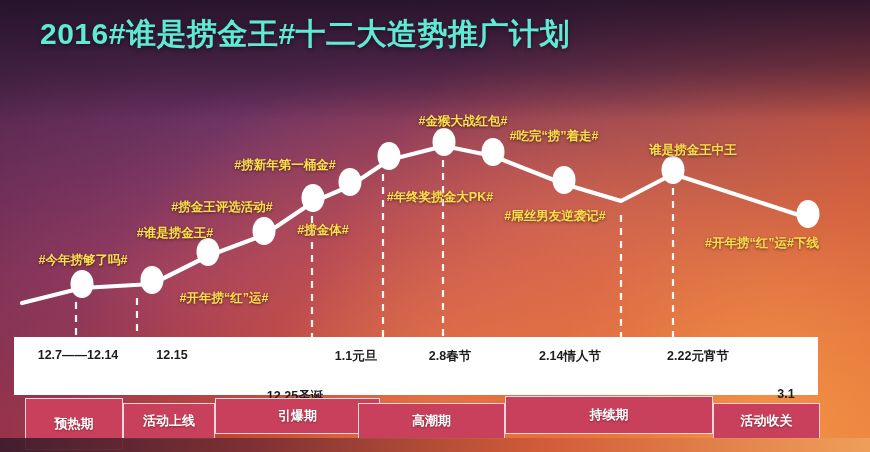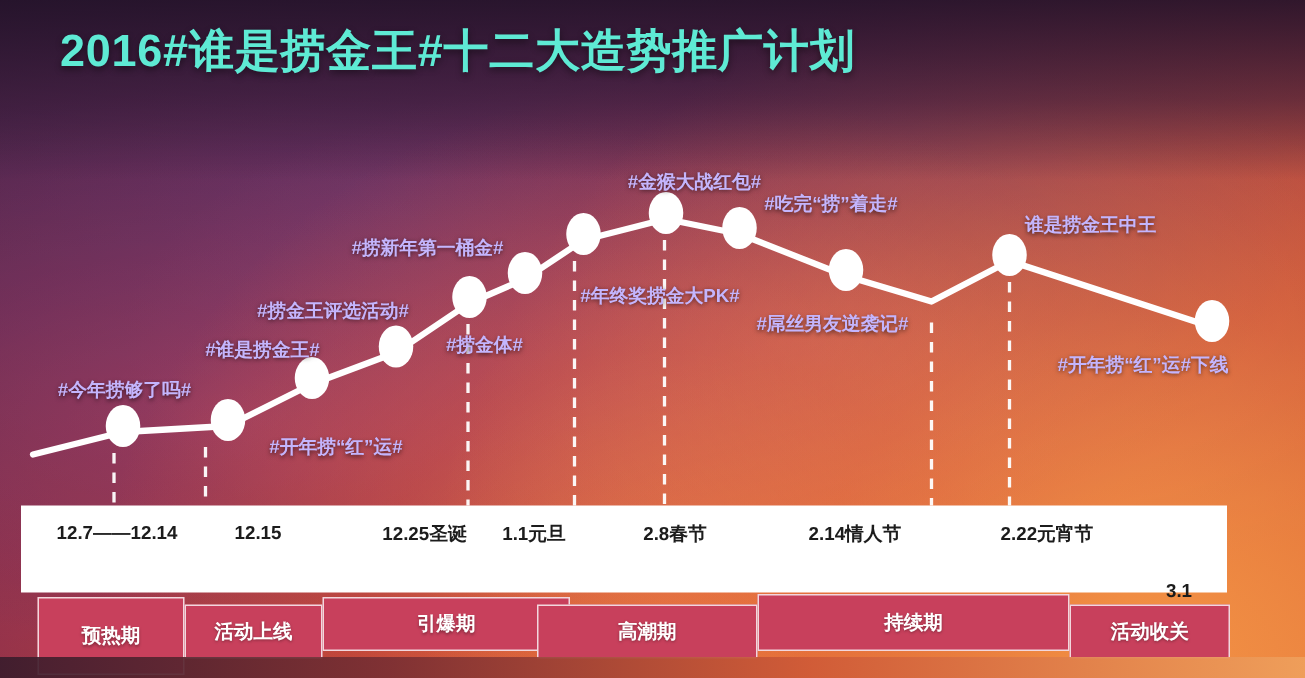--- a/index.html
+++ b/index.html
@@ -36,21 +36,21 @@
   .title{
     position:absolute;left:40px;top:14px;
     color:#5eead4;font-size:30px;font-weight:bold;letter-spacing:.5px;
     text-shadow:0 2px 5px rgba(0,0,0,.45);
     white-space:nowrap;
   }
   
   #chart{position:absolute;left:0;top:0;width:870px;height:452px;}
   
   .node-label{
-    position:absolute;color:#c4b5fd;font-size:12.5px;font-weight:bold;
+    position:absolute;color:#fde047;font-size:12.5px;font-weight:bold;
     white-space:nowrap;text-shadow:0 1px 3px rgba(0,0,0,.55);
     transform:translate(-50%,0);
   }
   
   .date-panel{
     position:absolute;left:14px;top:337px;width:804px;height:58px;
     background:#ffffff;
   }
   .date-item{
     position:absolute;top:11px;color:#1c1c1c;font-size:12.5px;font-weight:bold;
@@ -110,29 +110,29 @@
       <div class="node-label" style="left: 83px; top: 252px;">#今年捞够了吗#</div>
       <div class="node-label" style="left: 224px; top: 290px;">#开年捞“红”运#</div>
       <div class="node-label" style="left: 175px; top: 225px;">#谁是捞金王#</div>
       <div class="node-label" style="left: 222px; top: 199px;">#捞金王评选活动#</div>
       <div class="node-label" style="left: 323px; top: 222px;">#捞金体#</div>
       <div class="node-label" style="left: 285px; top: 157px;">#捞新年第一桶金#</div>
       <div class="node-label" style="left: 440px; top: 189px;">#年终奖捞金大PK#</div>
       <div class="node-label" style="left: 463px; top: 113px;">#金猴大战红包#</div>
       <div class="node-label" style="left: 554px; top: 128px;">#吃完“捞”着走#</div>
       <div class="node-label" style="left: 555px; top: 208px;">#屌丝男友逆袭记#</div>
-      <div class="node-label" style="left: 727px; top: 142px; font-family: Liberation Serif, serif;">谁是捞金王中王</div>
+      <div class="node-label" style="left: 693px; top: 142px; font-family: Liberation Serif, serif;">谁是捞金王中王</div>
       <div class="node-label" style="left: 762px; top: 235px;">#开年捞“红”运#下线</div>
     </div>
 
   <div class="date-panel">
     <div id="dates">
         <div class="date-item" style="left: 64px;">12.7——12.14</div>
         <div class="date-item" style="left: 158px;">12.15</div>
-        <div class="date-item" style="left: 269px;">12.25圣诞</div>
+        <div class="date-item" style="left: 281px; margin-top: 40px;">12.25圣诞</div>
         <div class="date-item" style="left: 342px;">1.1元旦</div>
         <div class="date-item" style="left: 436px; text-align: center;">2.8春节</div>
         <div class="date-item" style="left: 556px;">2.14情人节</div>
         <div class="date-item" style="left: 684px;">2.22元宵节</div>
         <div class="date-item" style="left: 772px; margin-top: 39px;">3.1</div>
       </div>
   </div>
 
   <div id="phases">
       <div class="phase" style="left: 25px; top: 398px; width: 98px; height: 52px;">预热期</div>

